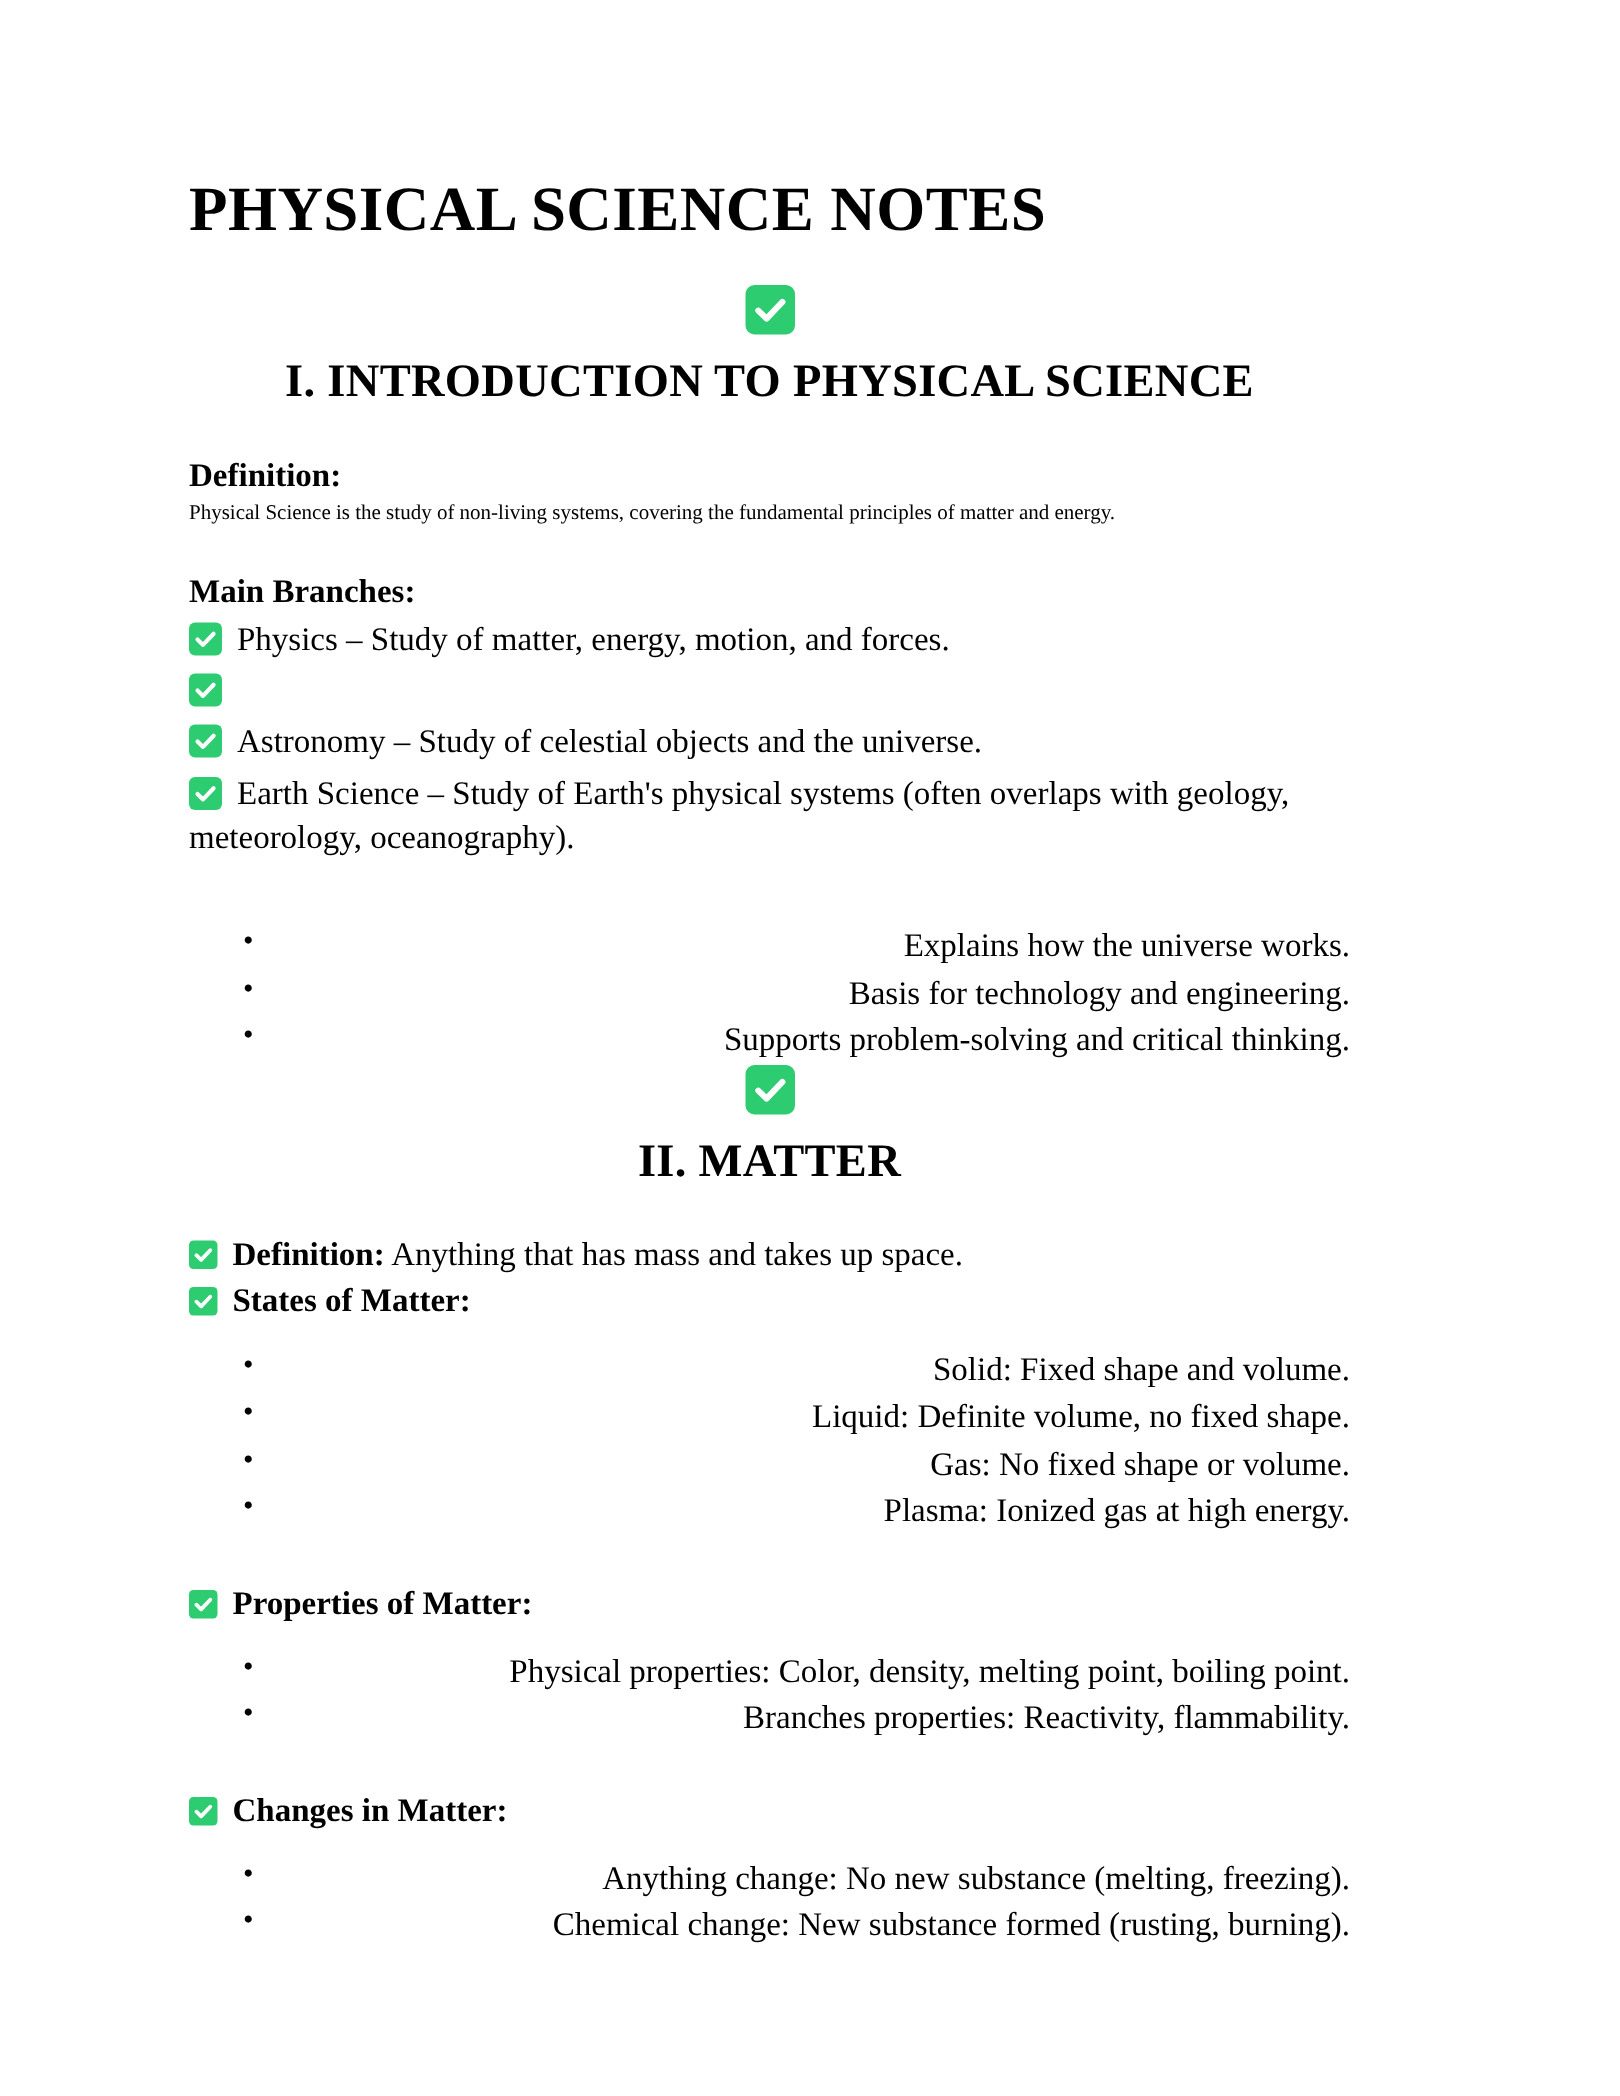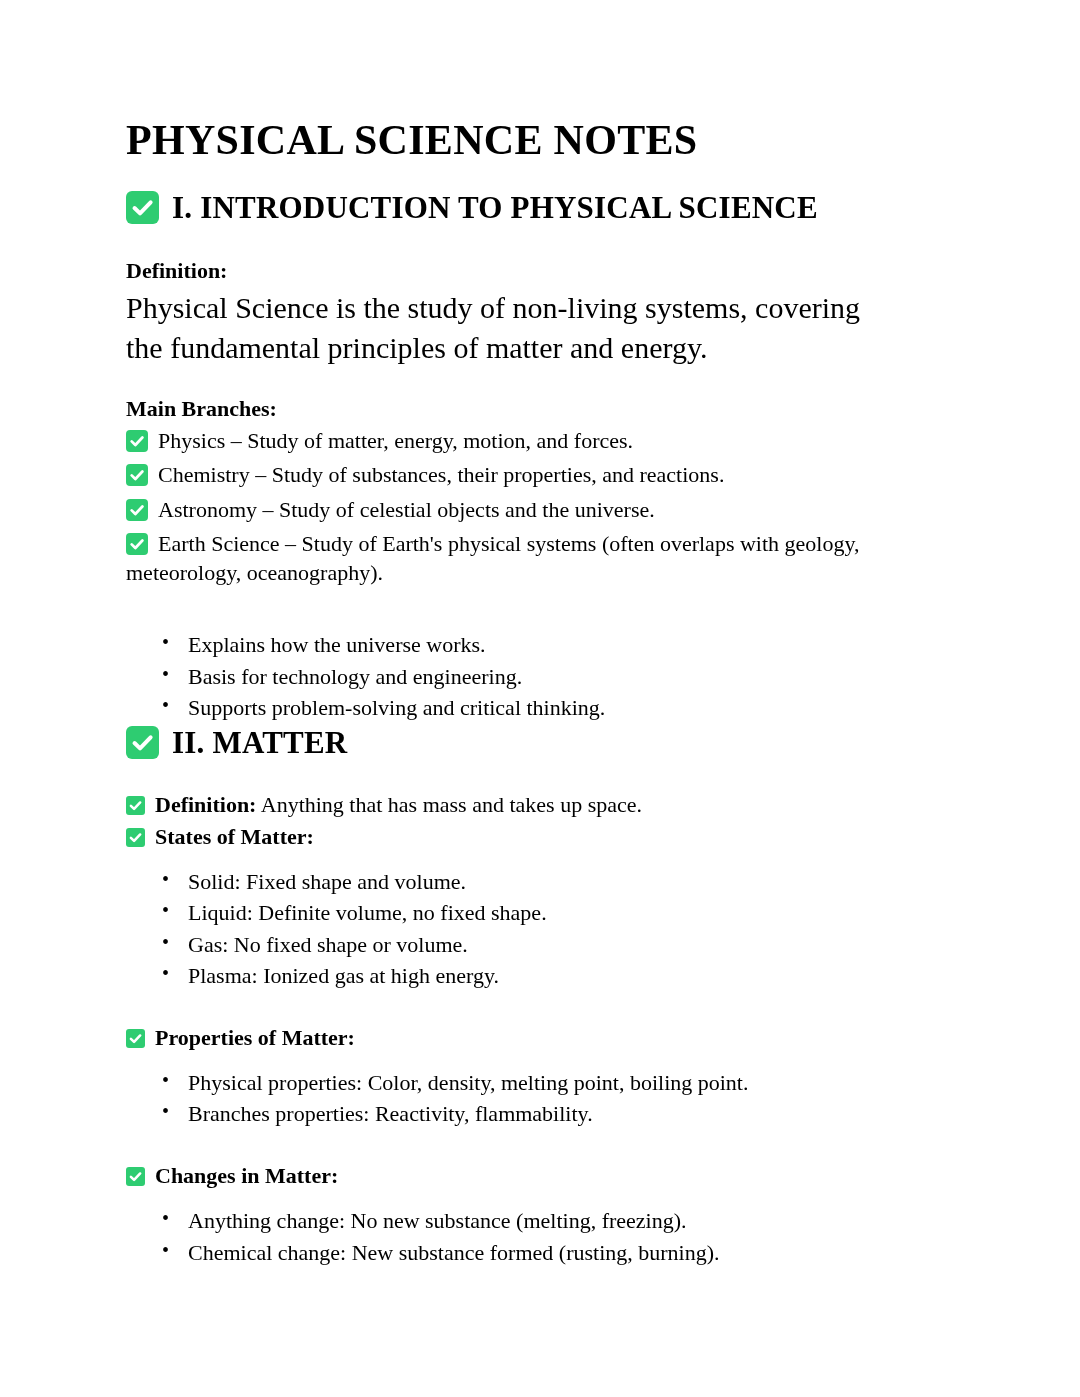--- a/index.html
+++ b/index.html
@@ -50,28 +50,29 @@
 
   .h-section {
     font-size: 31px;
     font-weight: bold;
     letter-spacing: 0.2px;
     margin: 0 0 30px 0;
     line-height: 1.15;
     display: flex;
     align-items: center;
     gap: 13px;
+    flex-direction: column;
   }
   .h-section .sec-text { display: inline-block; }
 
   .h-section.sec2 { margin-bottom: 30px; }
 
   
   .lead {
-    font-size: 30px;
+    font-size: 14px;
     line-height: 1.33;
     margin: 0 0 26px 0;
   }
 
   .sub-label {
     font-size: 22px;
     font-weight: bold;
     line-height: 1.33;
     margin: 0 0 3px 0;
   }
@@ -92,20 +93,21 @@
   ul.bullets {
     margin: 16px 0 0 0;
     padding: 0 0 0 62px;
     list-style: none;
   }
   ul.bullets li {
     font-size: 22px;
     line-height: 1.34;
     position: relative;
     margin: 0 0 2px 0;
+    text-align: right;
   }
   ul.bullets li::before {
     content: "\2022";
     position: absolute;
     left: -26px;
     top: -1px;
     font-size: 20px;
     line-height: 1.34;
   }
 
@@ -141,21 +143,21 @@
           <path d="M6.2 12.4 L10.2 16.3 L17.9 8.2" fill="none" stroke="#ffffff" stroke-width="3" stroke-linecap="round" stroke-linejoin="round"></path>
         </svg>
       </span><span>Physics – Study of matter, energy, motion, and forces.</span>
     </p>
 
     <p class="check-line">
       <span class="cbox sz-md">
         <svg width="22" height="22" viewBox="0 0 24 24" aria-hidden="true">
           <path d="M6.2 12.4 L10.2 16.3 L17.9 8.2" fill="none" stroke="#ffffff" stroke-width="3" stroke-linecap="round" stroke-linejoin="round"></path>
         </svg>
-      </span><span>Chemistry – Study of substances, their properties, and reactions.</span>
+      </span>
     </p>
 
     <p class="check-line">
       <span class="cbox sz-md">
         <svg width="22" height="22" viewBox="0 0 24 24" aria-hidden="true">
           <path d="M6.2 12.4 L10.2 16.3 L17.9 8.2" fill="none" stroke="#ffffff" stroke-width="3" stroke-linecap="round" stroke-linejoin="round"></path>
         </svg>
       </span><span>Astronomy – Study of celestial objects and the universe.</span>
     </p>
 

